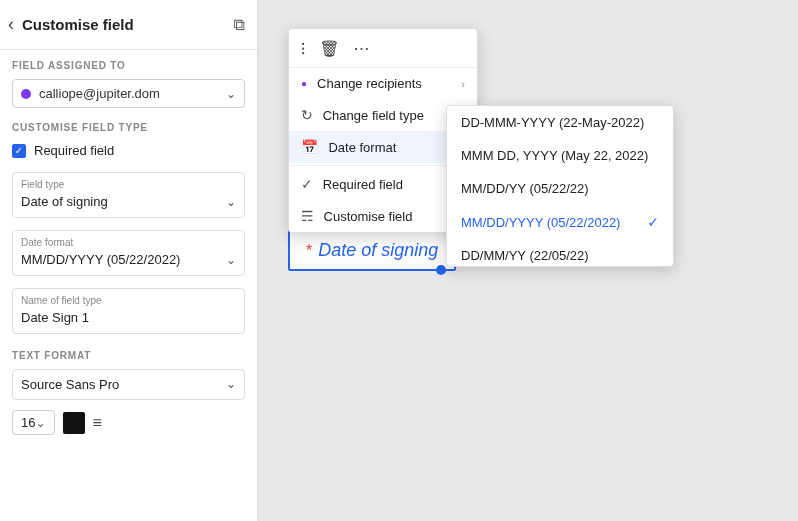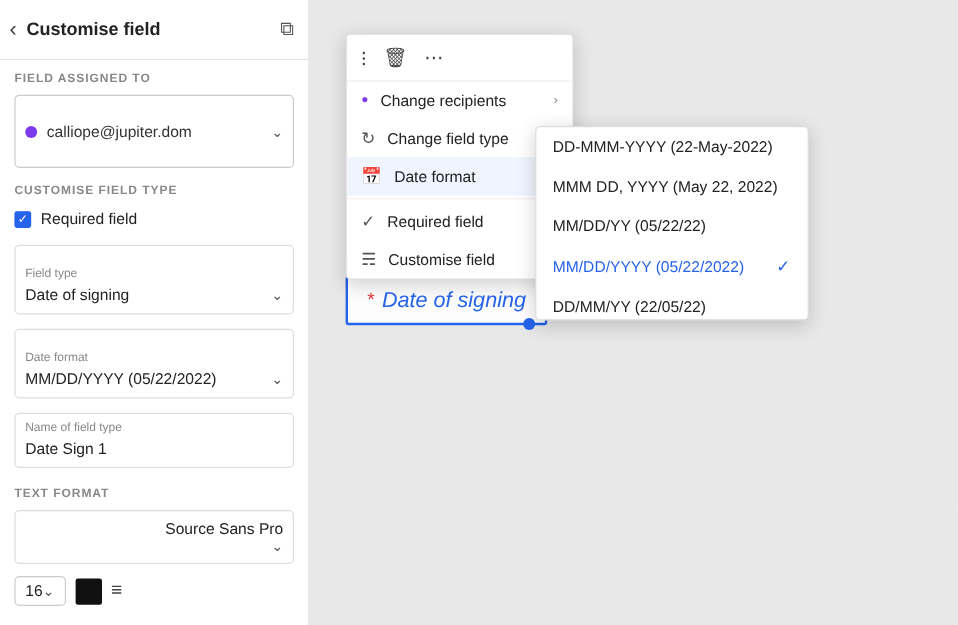--- a/index.html
+++ b/index.html
@@ -58,21 +58,21 @@
       text-transform: uppercase;
       padding: 10px 12px 4px 12px;
     }
 
     .recipient-row {
       display: flex;
       align-items: center;
       margin: 4px 12px;
       border: 1px solid #ccc;
       border-radius: 4px;
-      padding: 22px 8px;
+      padding: 6px 8px;
       background: #fff;
     }
 
     .recipient-dot {
       width: 10px;
       height: 10px;
       border-radius: 50%;
       background: #7c3aed;
       margin-right: 8px;
       flex-shrink: 0;
@@ -132,21 +132,20 @@
       border: 1px solid #ddd;
       border-radius: 4px;
       padding: 6px 8px 8px 8px;
       background: #fff;
     }
 
     .field-group-label {
       font-size: 10px;
       color: #888;
       margin-bottom: 4px;
-      margin-top: 12px;
     }
 
     .field-group-value {
       display: flex;
       align-items: center;
       justify-content: space-between;
     }
 
     .field-group-text {
       font-size: 13px;
@@ -180,23 +179,22 @@
       text-transform: uppercase;
       padding: 10px 12px 6px 12px;
     }
 
     .font-row {
       margin: 2px 12px;
       border: 1px solid #ddd;
       border-radius: 4px;
       padding: 7px 8px;
       display: flex;
-      align-items: flex-end;
+      align-items: flex-start;
       justify-content: space-between;
-      flex-direction: column;
     }
 
     .font-name {
       font-size: 13px;
       color: #222;
     }
 
     .font-size-row {
       display: flex;
       align-items: center;

